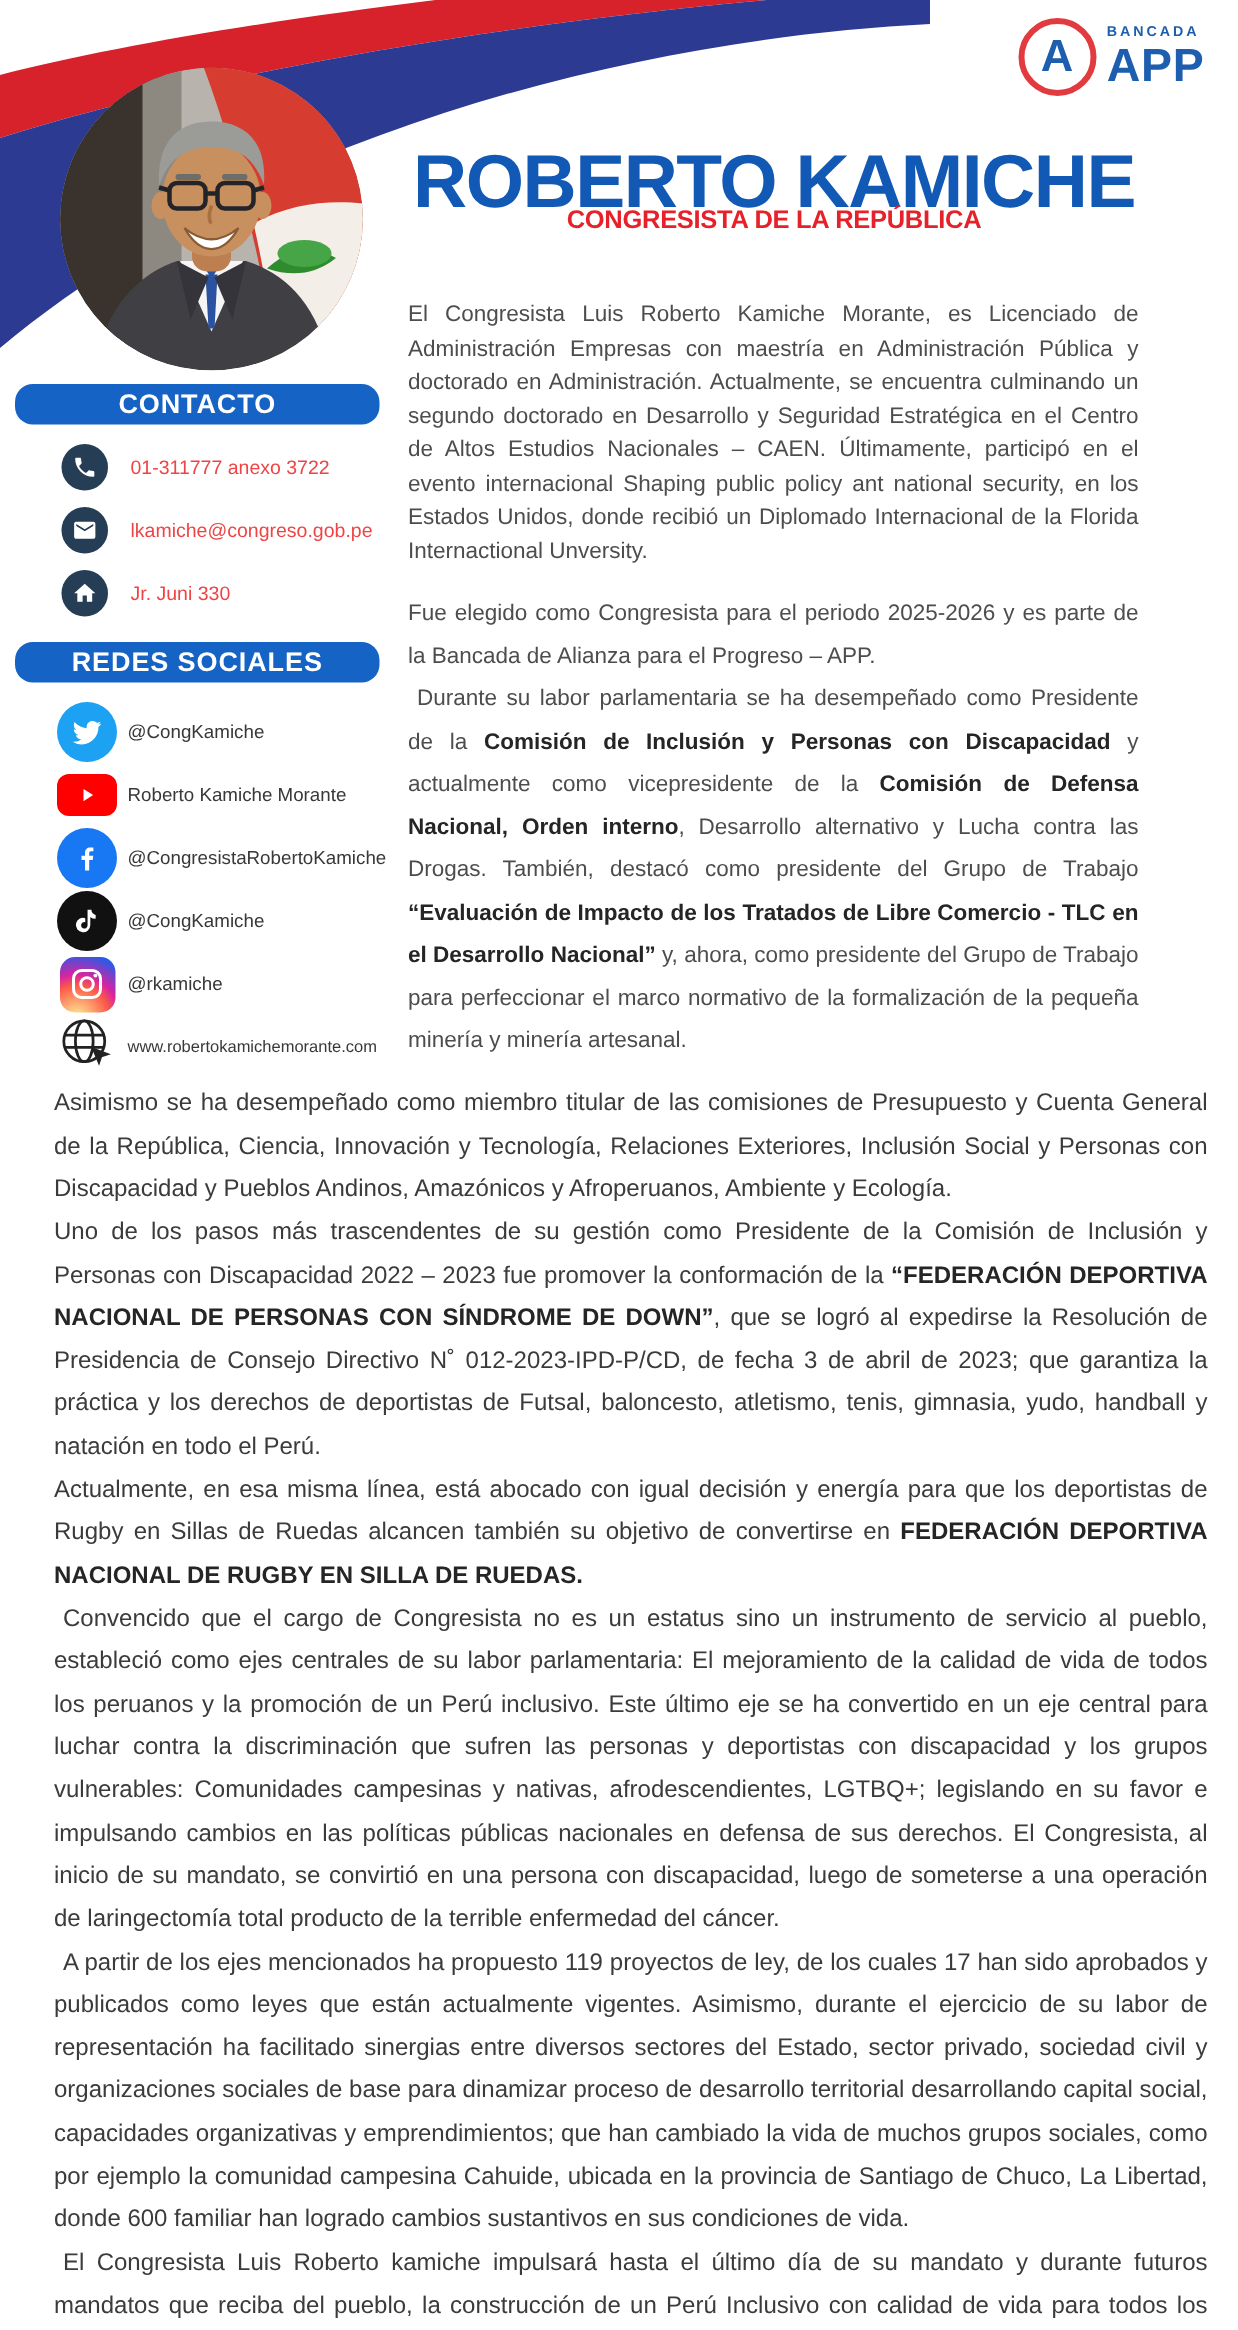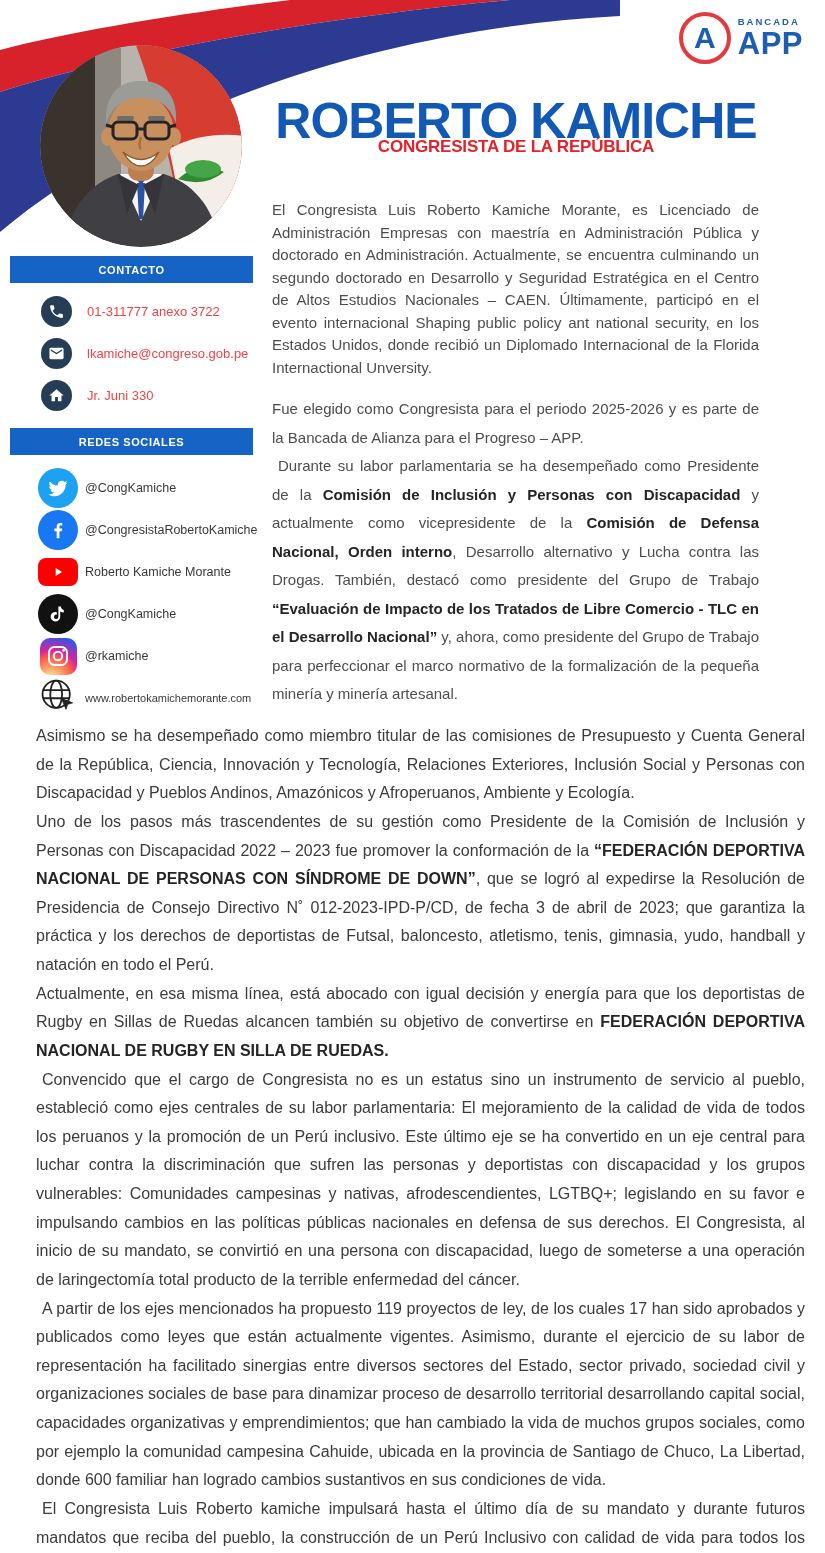--- a/index.html
+++ b/index.html
@@ -24,22 +24,22 @@
         font-size:17px;font-weight:bold;letter-spacing:-0.2px;color:#e62129;}
   
   .intro{position:absolute;top:199px;left:272px;width:487px;}
   .intro p{margin:0;text-align:justify;font-size:15px;color:#4d4d4d;}
   .p-tight{line-height:1.5;margin-bottom:16px !important;}
   .p-loose{line-height:1.9;}
   .intro p b, .full p b{color:#252525;}
   .ind{text-indent:6px;}
   
   .banner{position:absolute;left:10px;width:243px;height:27px;background:#1563c5;color:#fff;
-          display:flex;align-items:center;justify-content:center;font-size:11px;
-          font-weight:bold;letter-spacing:0.6px;}
+          display:flex;align-items:center;justify-content:center;font-size:18px;
+          font-weight:bold;letter-spacing:0.6px;border-radius:12px;}
   .banner-contact{top:256px;}
   .banner-social{top:428px;}
   
   .contact-list{position:absolute;left:41px;top:296px;display:flex;flex-direction:column;gap:11px;}
   .c-row{display:flex;align-items:center;gap:15px;height:31px;}
   .c-ic{width:31px;height:31px;border-radius:50%;background:#263d56;flex:0 0 31px;
         display:flex;align-items:center;justify-content:center;}
   .c-txt{font-size:13px;color:#ef4444;white-space:nowrap;}
   
   .social-list{position:absolute;left:38px;top:468px;display:flex;flex-direction:column;gap:2px;}
@@ -165,37 +165,37 @@
           <span class="s-circle tw">
         <svg width="22" height="22" viewBox="0 0 24 24">
               <path fill="#fff" d="M22.46 6c-.77.35-1.6.58-2.46.69.88-.53 1.56-1.37 1.88-2.38-.83.5-1.75.85-2.72 1.05C18.37 4.5 17.26 4 16 4c-2.35 0-4.27 1.92-4.27 4.29 0 .34.04.67.11.98C8.28 9.09 5.11 7.38 3 4.79c-.37.63-.58 1.37-.58 2.15 0 1.49.75 2.81 1.91 3.56-.71 0-1.37-.2-1.95-.5v.03c0 2.08 1.48 3.82 3.44 4.21a4.22 4.22 0 0 1-1.93.07 4.28 4.28 0 0 0 4 2.98 8.52 8.52 0 0 1-5.33 1.84c-.34 0-.68-.02-1.02-.06C3.44 20.29 5.7 21 8.12 21 16 21 20.33 14.46 20.33 8.79c0-.19 0-.37-.01-.56.84-.6 1.56-1.36 2.14-2.23z"></path>
             </svg>
       </span>
         </span>
       <span class="s-txt">@CongKamiche</span>
     </div>
     <div class="s-row">
       <span class="s-ic">
+          <span class="yt">
+        <svg width="14" height="14" viewBox="0 0 24 24">
+              <path fill="#fff" d="M8 5v14l11-7z"></path>
+            </svg>
+      </span>
+        </span>
+      <span class="s-txt">Roberto Kamiche Morante</span>
+    </div>
+    <div class="s-row">
+      <span class="s-ic">
           <span class="s-circle fb">
         <svg width="22" height="22" viewBox="0 0 24 24">
               <path fill="#fff" d="M13.6 21v-7.6h2.55l.38-2.96H13.6V8.55c0-.86.24-1.44 1.47-1.44h1.57V4.46c-.27-.04-1.2-.12-2.28-.12-2.26 0-3.8 1.38-3.8 3.91v2.19H8v2.96h2.56V21h3.04z"></path>
             </svg>
       </span>
         </span>
       <span class="s-txt">@CongresistaRobertoKamiche</span>
-    </div>
-    <div class="s-row">
-      <span class="s-ic">
-          <span class="yt">
-        <svg width="14" height="14" viewBox="0 0 24 24">
-              <path fill="#fff" d="M8 5v14l11-7z"></path>
-            </svg>
-      </span>
-        </span>
-      <span class="s-txt">Roberto Kamiche Morante</span>
     </div>
     <div class="s-row">
       <span class="s-ic">
           <span class="s-circle tk">
         <svg width="20" height="20" viewBox="0 0 24 24">
               <path fill="#fff" d="M16.6 5.82A4.28 4.28 0 0 1 15.54 3h-3.09v12.4a2.59 2.59 0 1 1-1.85-2.48V9.75a5.76 5.76 0 1 0 4.03 5.5V8.9a7.35 7.35 0 0 0 4.3 1.38V7.17a4.28 4.28 0 0 1-2.33-1.35z"></path>
             </svg>
       </span>
         </span>
       <span class="s-txt">@CongKamiche</span>

